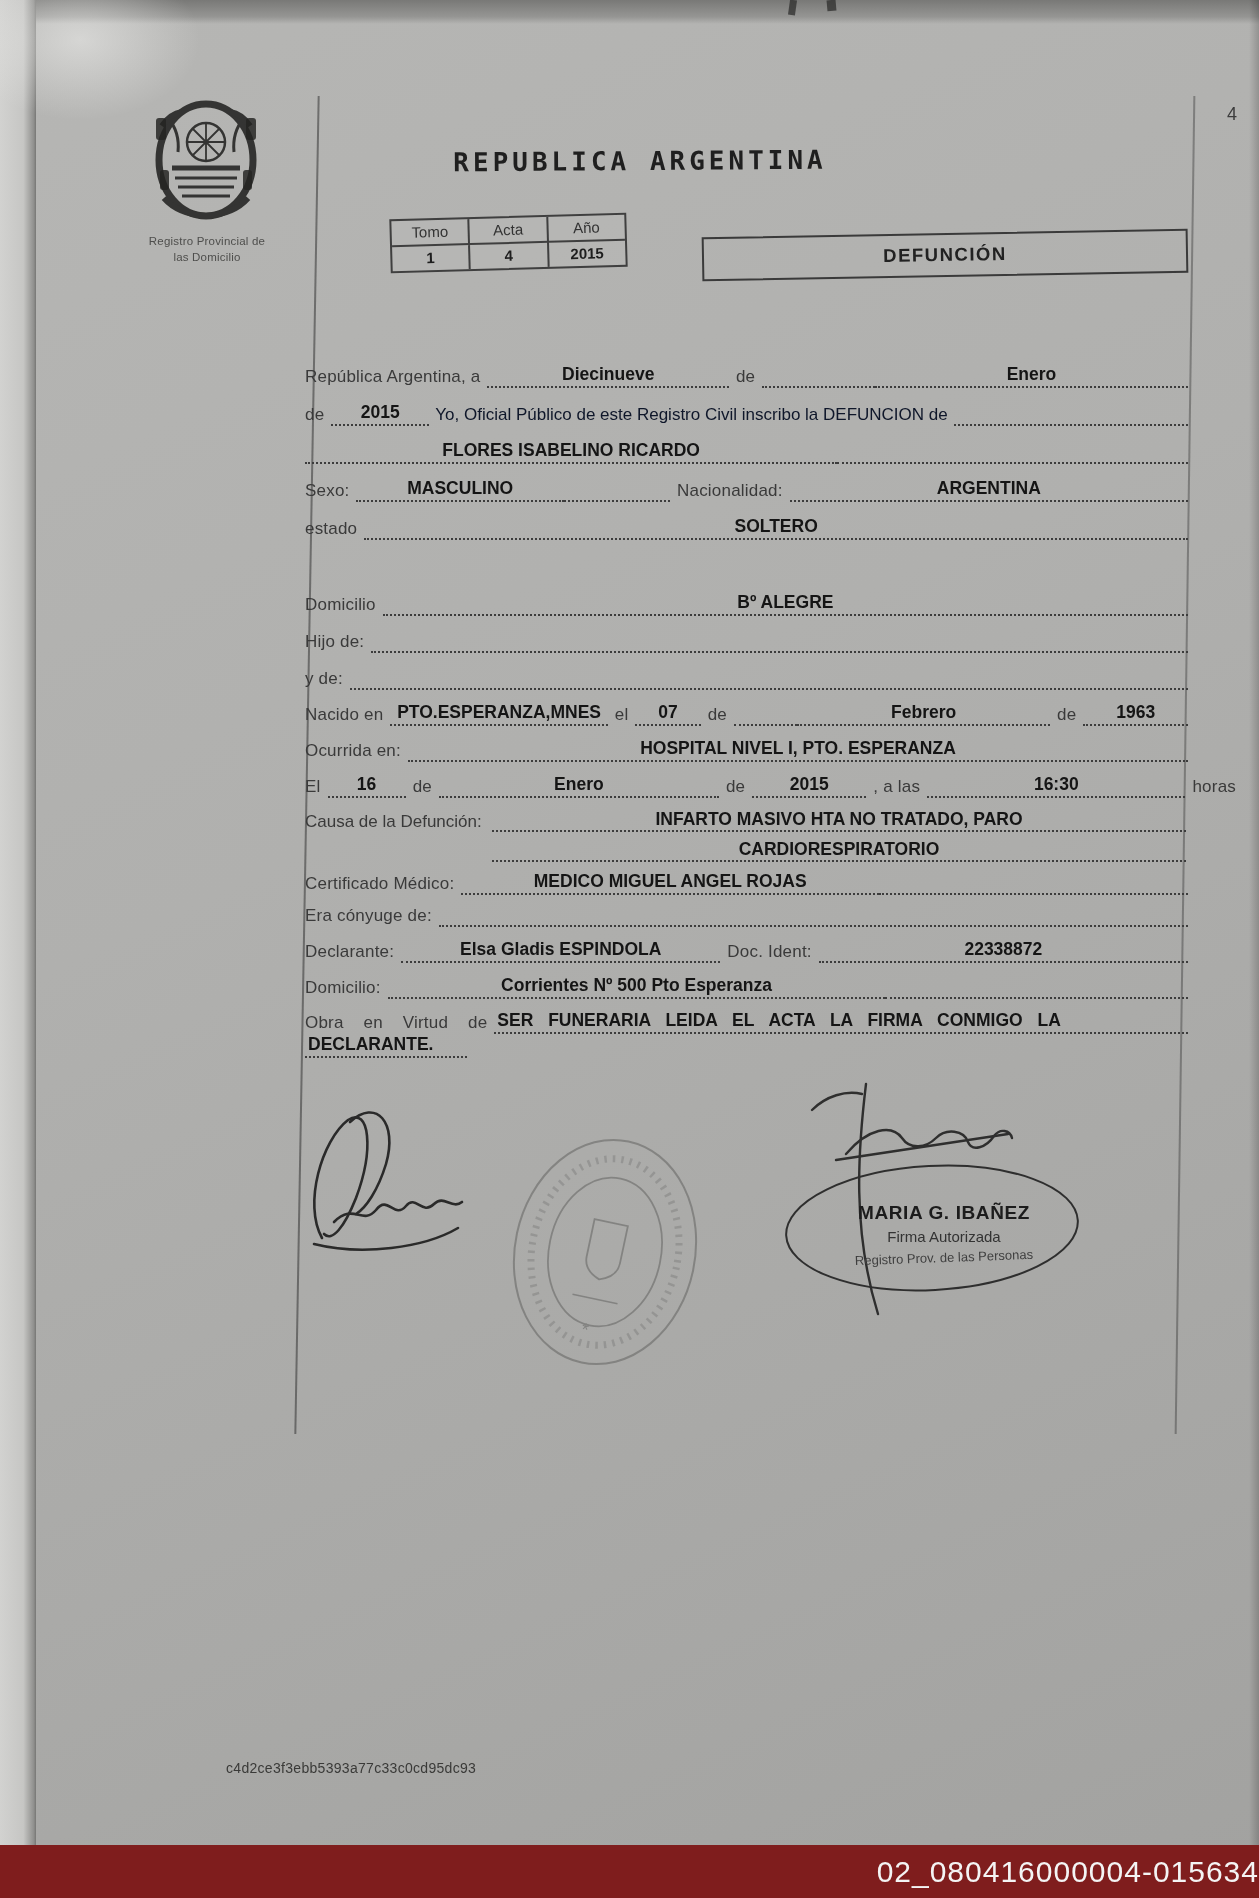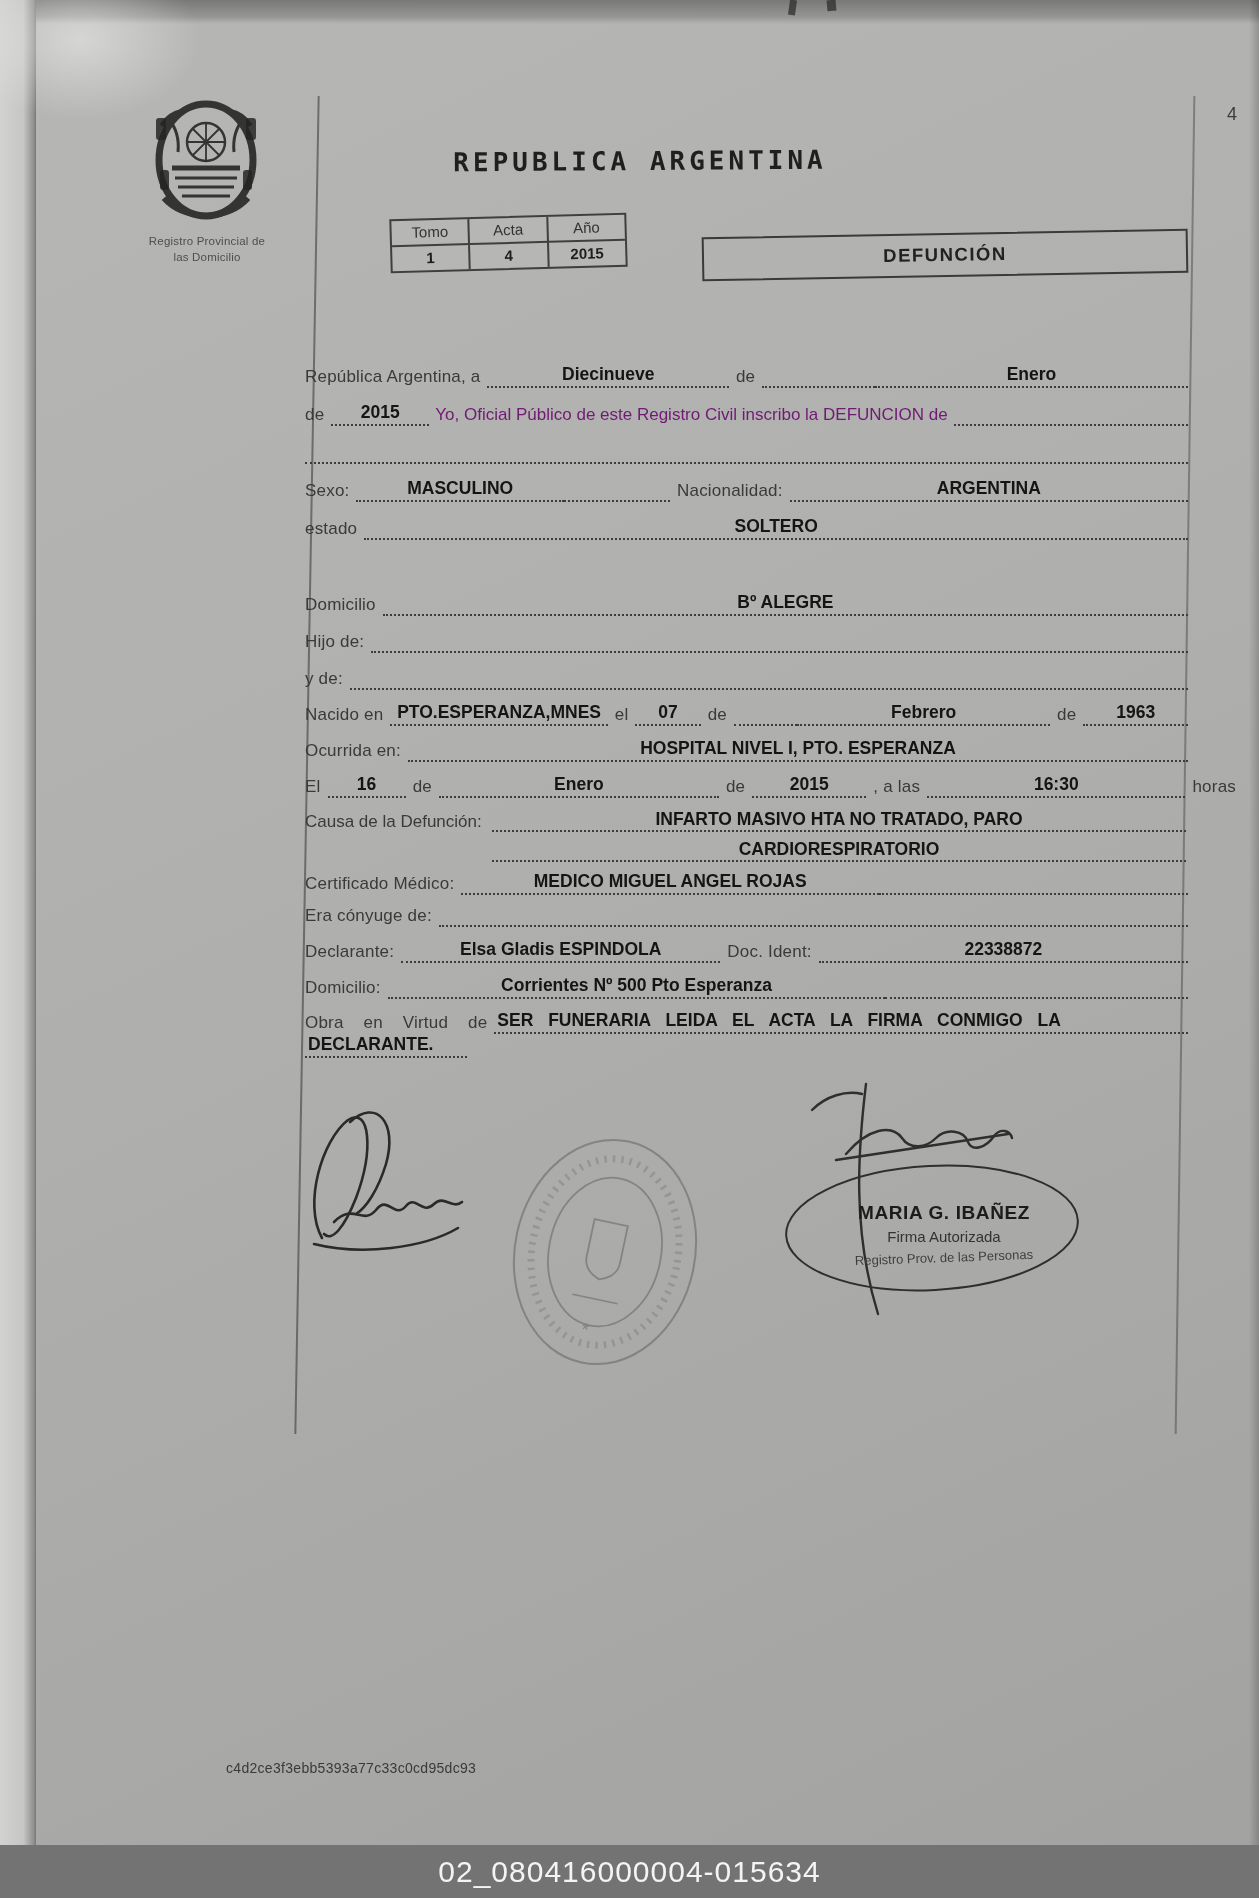--- a/index.html
+++ b/index.html
@@ -52,21 +52,21 @@
     font-size:18.5px;font-weight:bold;letter-spacing:1.5px;color:#222;}
 
   
   .frow{position:absolute;left:305px;width:883px;height:26px;display:flex;align-items:flex-end;
     white-space:nowrap;font-size:17px;color:#3a3a3a;}
   .lbl{padding:0 7px 1px 0;letter-spacing:.2px;}
   .lbl.mid{padding:0 7px 1px 7px;}
   .seg,.fill{border-bottom:2px dotted #3c3c3c;min-width:0;}
   .seg{text-align:center;font-weight:bold;font-size:17.5px;color:#151515;padding:0 3px 0px;line-height:1.25;}
   .seg.lft{text-align:left;}
-  .ptext{padding:0 6px 1px 6px;color:#701a75;margin-top:48px;}
+  .ptext{padding:0 6px 1px 6px;color:#0f172a;margin-top:48px;}
 
   
   .causa-label{position:absolute;left:305px;top:812px;font-size:17px;color:#3a3a3a;}
   .causa-block{position:absolute;left:492px;top:802px;width:694px;}
   .causa-block .cline{height:28px;border-bottom:2px dotted #3c3c3c;text-align:center;
     font-weight:bold;font-size:17.5px;color:#151515;display:flex;align-items:flex-end;justify-content:center;}
 
   .obra-lbl{word-spacing:15px;}
   .obra-val{word-spacing:10px;}
 
@@ -74,22 +74,22 @@
   .art{position:absolute;left:0;top:0;pointer-events:none;}
   .auth-name{position:absolute;left:828px;top:1202px;width:232px;text-align:center;
     font-size:19px;font-weight:bold;letter-spacing:.6px;color:#1c1c1c;}
   .auth-role{position:absolute;left:828px;top:1228px;width:232px;text-align:center;
     font-size:15px;color:#333;}
   .auth-org{position:absolute;left:818px;top:1250px;width:252px;text-align:center;
     font-size:13px;color:#3f3f3f;transform:rotate(-2deg);}
 
   
   .hash{position:absolute;left:226px;top:1760px;font-size:14px;letter-spacing:.3px;color:#3a3a38;filter:blur(.3px);}
-  .code-bar{position:absolute;left:0;top:1845px;width:100%;height:53px;background:#737373;
-    display:flex;align-items:center;justify-content:center;}
+  .code-bar{position:absolute;left:0;top:1845px;width:100%;height:53px;background:#7f1d1d;
+    display:flex;align-items:center;justify-content:flex-end;}
   .code-bar span{color:#f4f4f4;font-size:30px;font-weight:500;letter-spacing:1px;}
 </style>
 </head>
 <body>
 
 <div class="sheet"></div>
 <div class="top-band"></div>
 <div class="left-strip"></div>
 <div class="right-edge"></div>
 <div class="corner-glow"></div>
@@ -157,20 +157,21 @@
   </div>
 
   <div class="frow" style="top:400px">
     <span class="lbl">de</span>
     <div class="seg" style="flex:0 0 92px">2015</div>
     <span class="ptext">Yo, Oficial Público de este Registro Civil inscribo la DEFUNCION de</span>
     <div class="fill" style="flex:1"></div>
   </div>
 
   <div class="frow" style="top:438px">
+    <div class="seg" style="flex:1.5">FLORES ISABELINO RICARDO</div>
     <div class="fill" style="flex:1"></div>
   </div>
 
   <div class="frow" style="top:476px">
     <span class="lbl">Sexo:</span>
     <div class="seg" style="flex:0.95">MASCULINO</div>
     <div class="fill" style="flex:0.5"></div>
     <span class="lbl mid">Nacionalidad:</span>
     <div class="seg" style="flex:1.85">ARGENTINA</div>
   </div>

